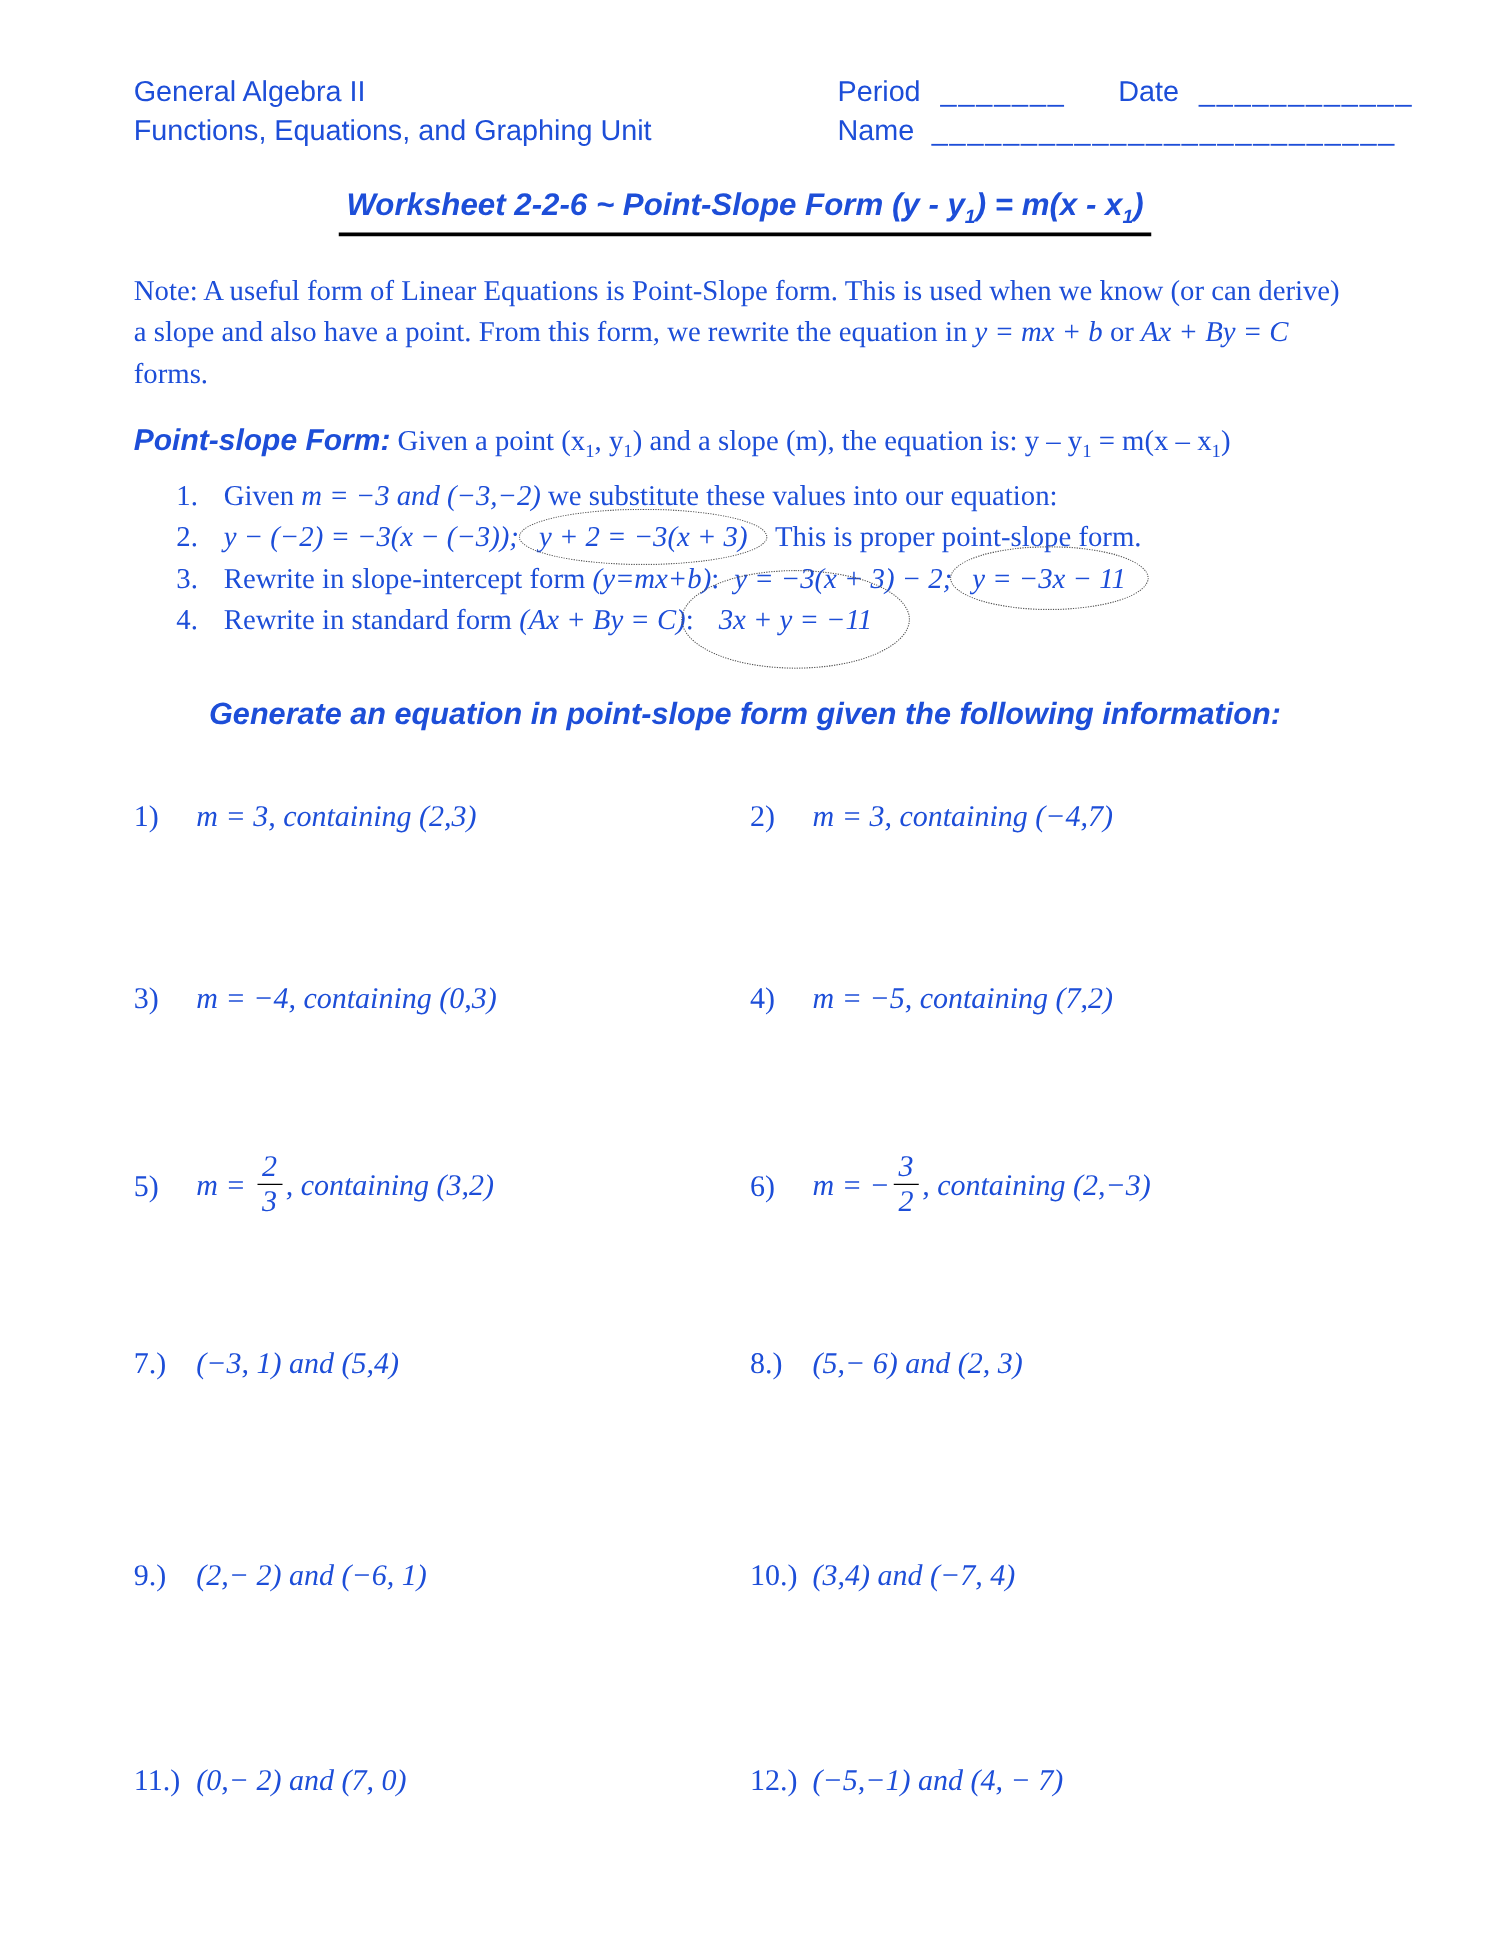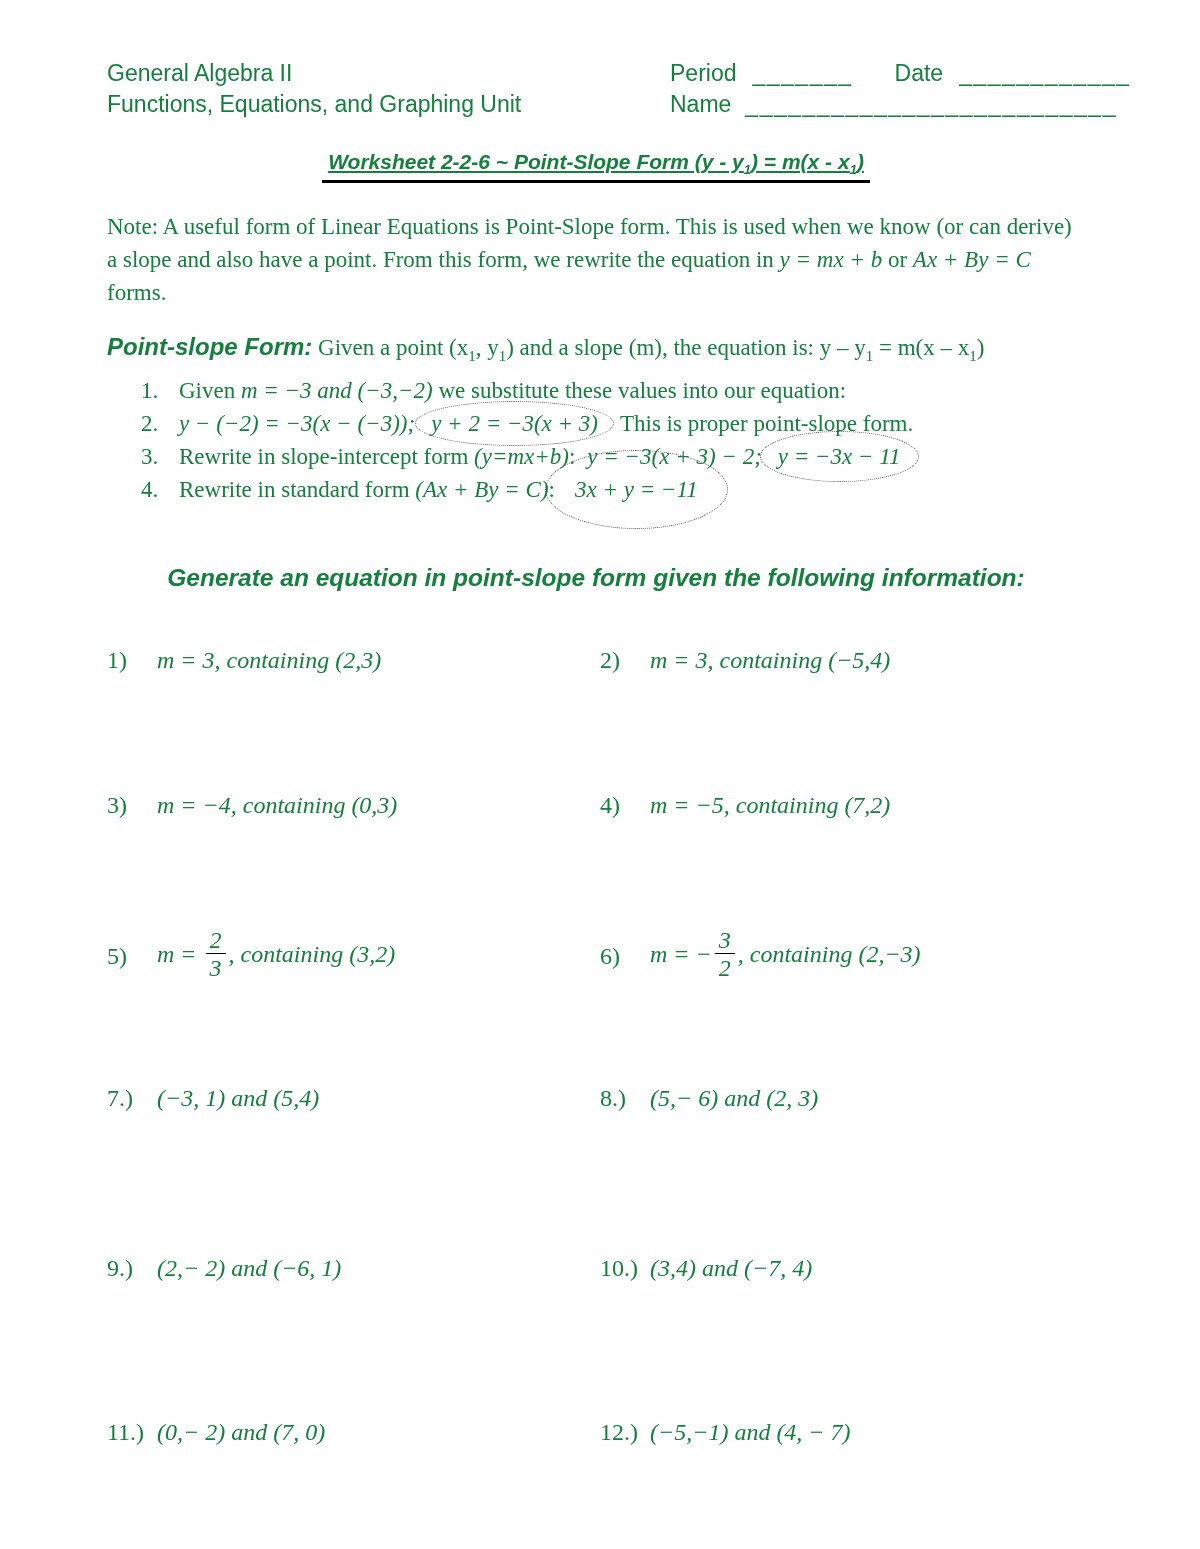--- a/index.html
+++ b/index.html
@@ -1,57 +1,57 @@
 <!DOCTYPE html>
 <html><head>
 <meta charset="utf-8">
 <style>
   html,body{margin:0;padding:0;background:#ffffff;}
   .page{
     width:1200px;height:1549px;box-sizing:border-box;
-    background:#ffffff;color:#15803d;
+    background:#ffffff;color:#1d4ed8;
     padding:58px 115px 0 107px;
     font-family:"Liberation Serif",serif;
     position:relative;overflow:hidden;
   }
   
   .header{display:flex;font-family:"Liberation Sans",sans-serif;font-size:23px;line-height:31px;}
   .header-left{width:563px;flex:none;}
   .header-right{flex:1;}
   .hline{white-space:nowrap;}
   .blank{letter-spacing:1.5px;}
   .name-blank{margin-left:14px;}
   .period-blank{margin-left:16px;margin-right:42px;}
   .date-blank{margin-left:16px;}
   
   .title-row{text-align:center;margin-top:30px;}
   .title{
     display:inline-block;font-family:"Liberation Sans",sans-serif;
-    font-style:italic;font-weight:bold;font-size:21px;
-    border-bottom:3px solid #000;padding:0 6px 3px 6px;text-decoration:underline;
+    font-style:italic;font-weight:bold;font-size:25px;
+    border-bottom:3px solid #000;padding:0 6px 3px 6px;
   }
   .title sub{font-size:0.62em;}
   
   .note{font-size:23px;line-height:33px;margin:27px 0 4px 0;}
   .note i{font-style:italic;}
   
   .intro{font-size:23px;margin:24px 0 0 0;}
   .psf{font-family:"Liberation Sans",sans-serif;font-style:italic;font-weight:bold;font-size:24px;}
   .intro .ital{}
   .intro sub{font-size:0.65em;}
   
   .steps{margin:9px 0 0 0;}
   .step{display:flex;font-size:23px;line-height:33px;}
   .snum{width:38px;margin-left:34px;flex:none;}
   .math{text-align:right;}
   .m-gap{margin-left:12px;}
   .circled{position:relative;display:inline-block;font-style:italic;margin:0 22px 0 16px;}
   .circled::before{content:"";position:absolute;inset:-6px -16px;border:1.6px dotted #555;border-radius:50%;}
   .circled.c3::before{inset:-9px -18px;}
-  .circled.c4{margin:0 36px 12px 20px;}
+  .circled.c4{margin:0 36px 0 20px;}
   .circled.c4::before{inset:-23px -30px;}
   
   .section{
     font-family:"Liberation Sans",sans-serif;font-style:italic;font-weight:bold;
     font-size:24.5px;margin:46px 0 0 0;text-align:center;
   }
   
   .problems{margin-top:52px;}
   .prow{display:grid;grid-template-columns:493px 1fr;}
   .r1{margin-bottom:113px;}
@@ -113,21 +113,21 @@
 
   <div class="problems">
 
     <div class="prow r1">
       <div class="prob">
           <span class="pnum">1)</span>
           <span class="ptext">m = 3, containing (2,3)</span>
         </div>
       <div class="prob">
           <span class="pnum">2)</span>
-          <span class="ptext">m = 3, containing (−5,4)</span>
+          <span class="ptext">m = 3, containing (−4,7)</span>
         </div>
     </div>
 
     <div class="prow r2">
       <div class="prob">
           <span class="pnum">3)</span>
           <span class="ptext">m = −4, containing (0,3)</span>
         </div>
       <div class="prob">
           <span class="pnum">4)</span>

